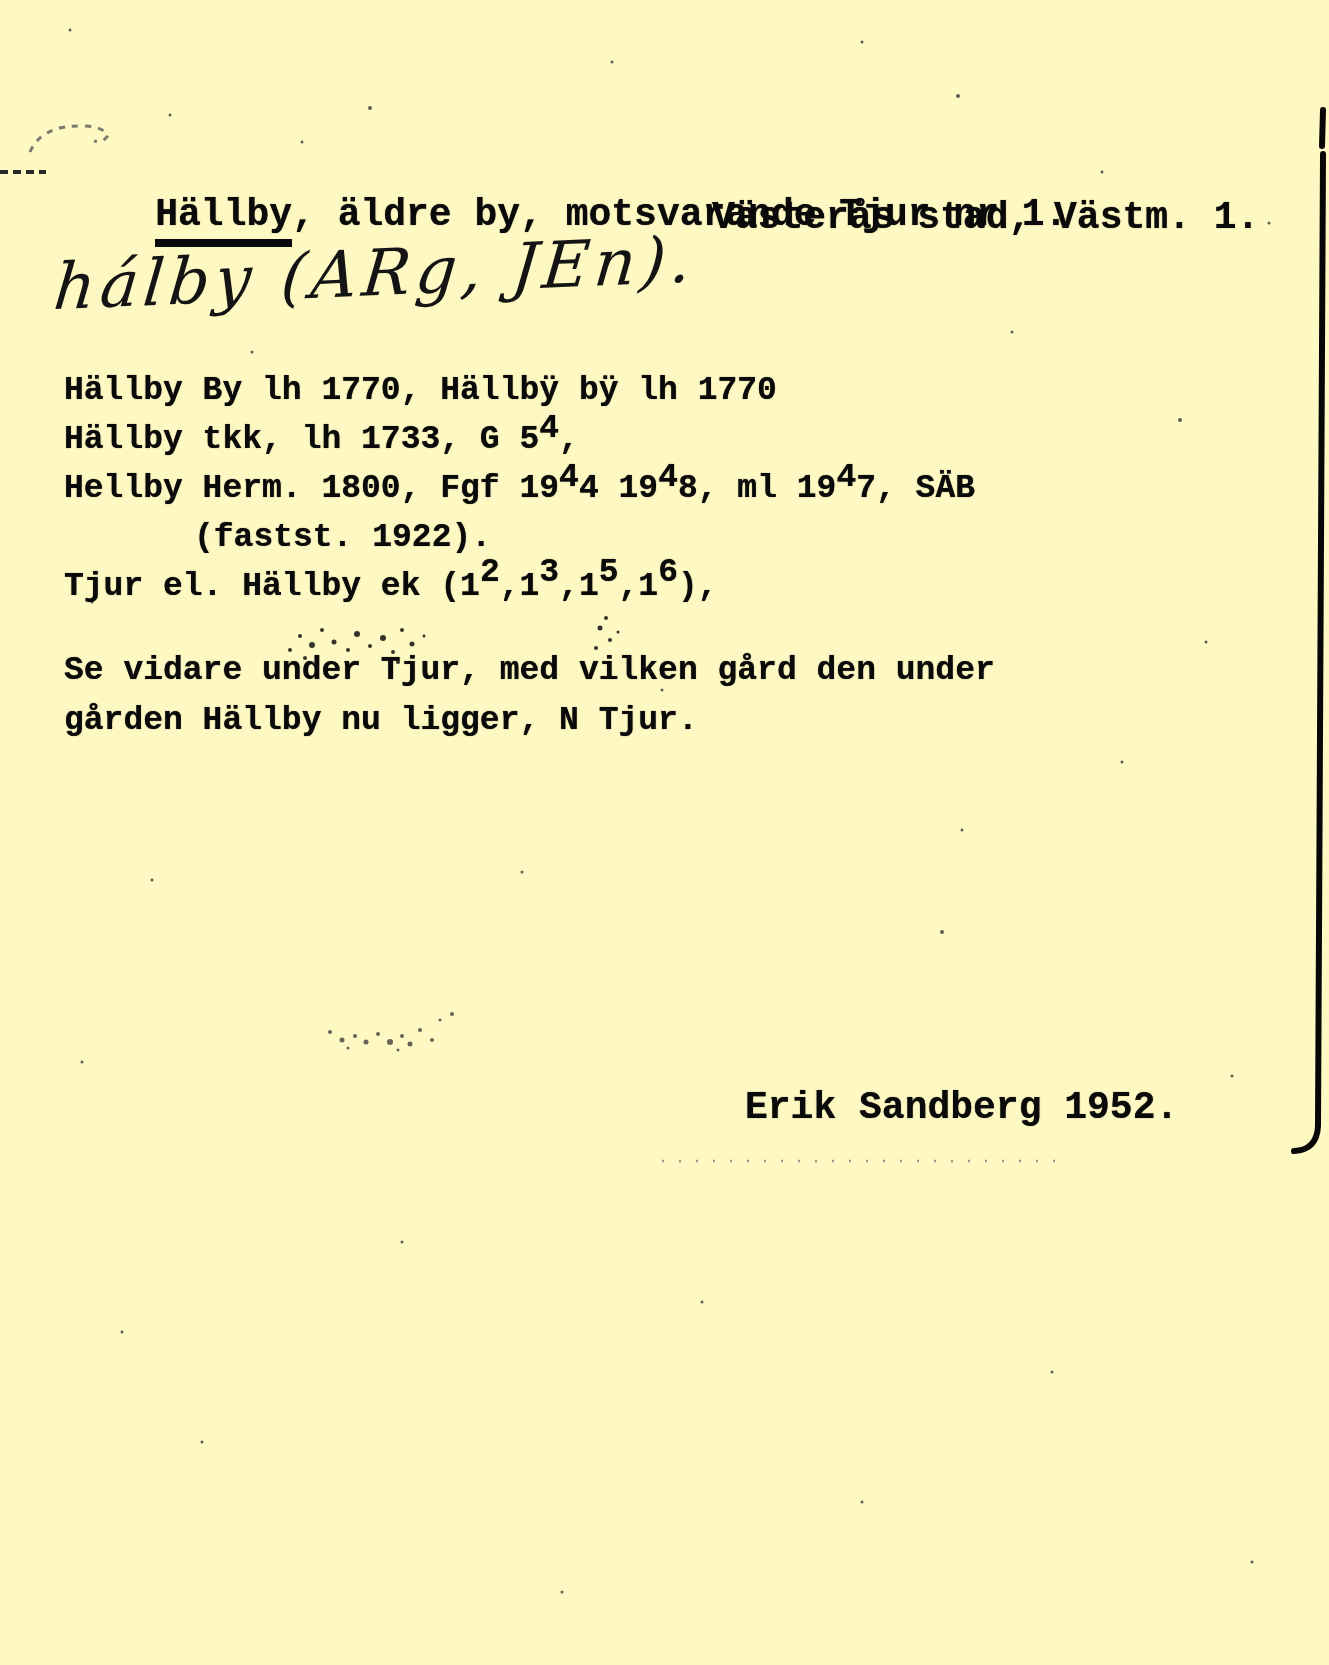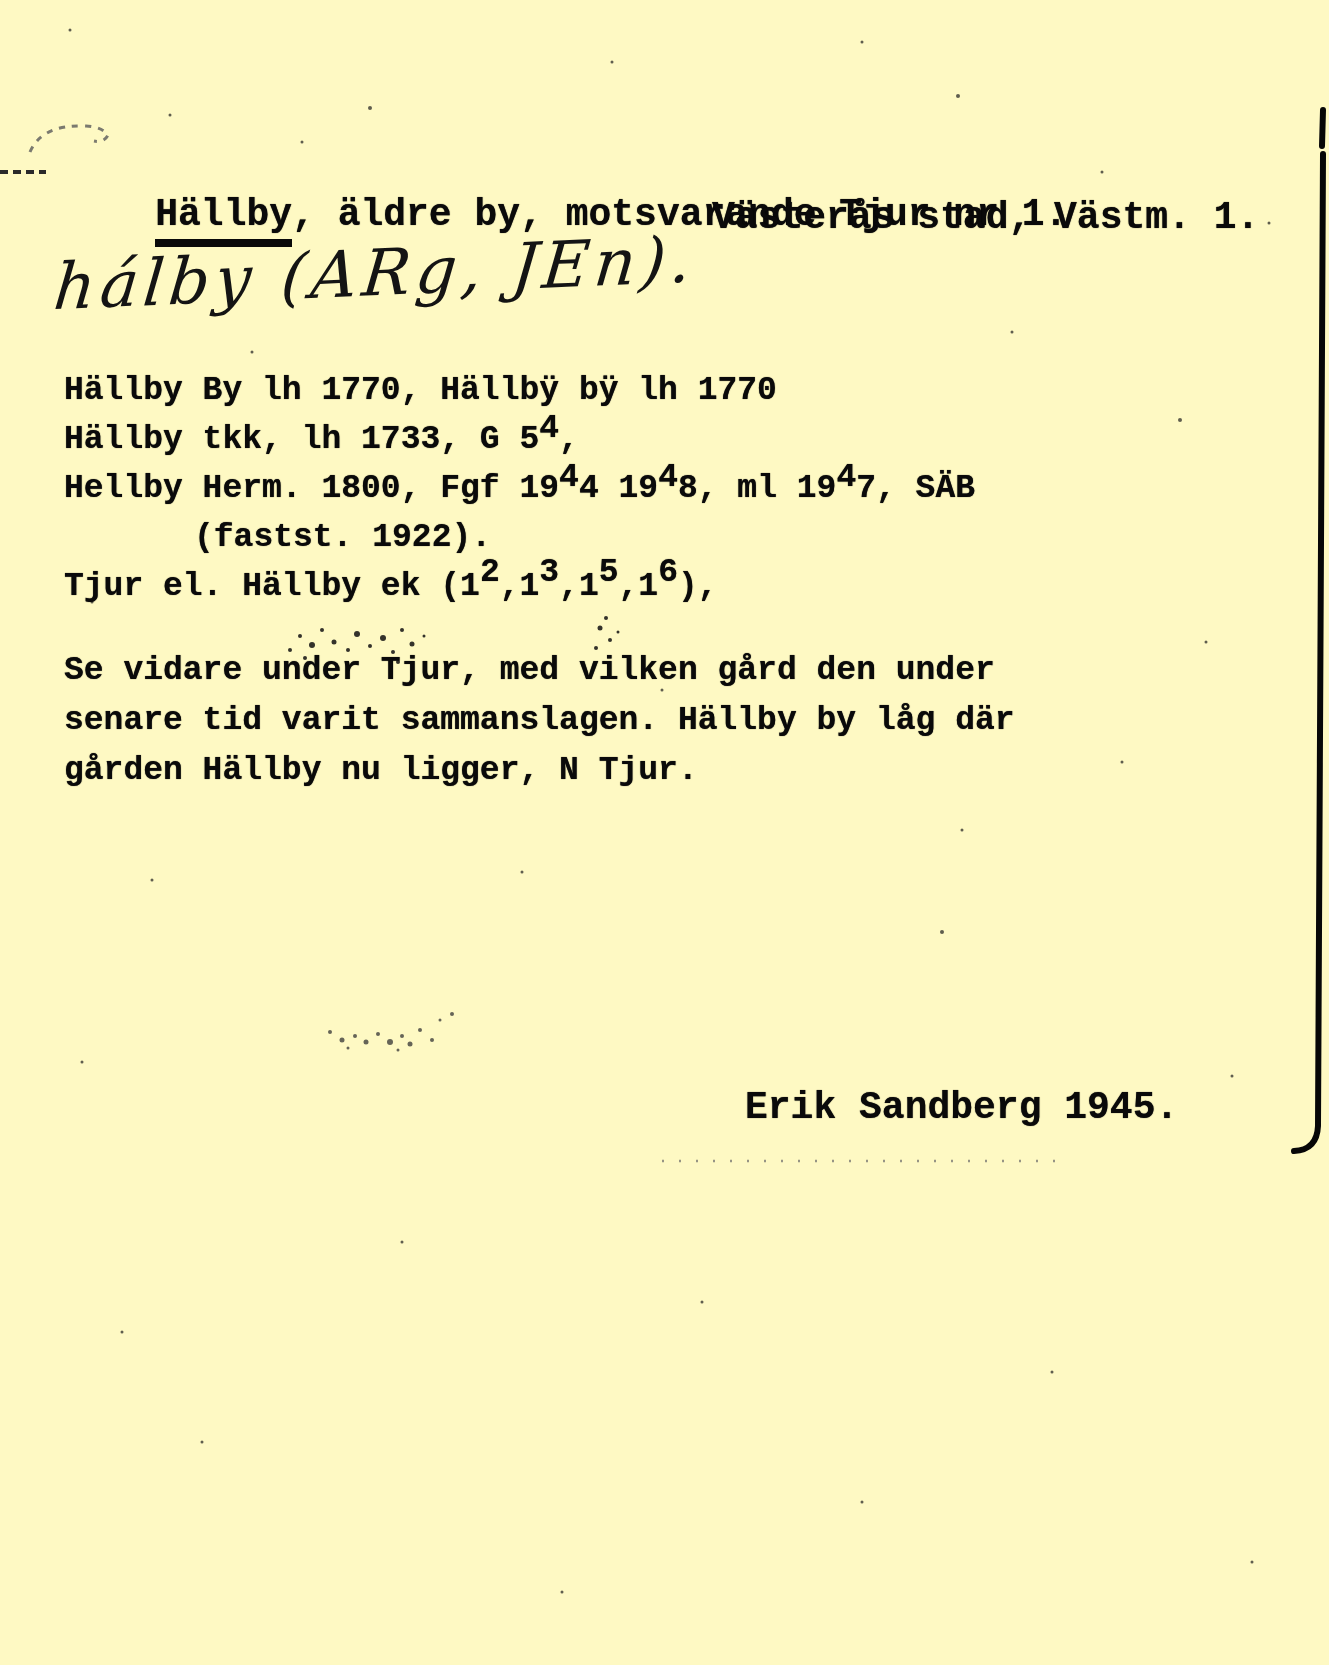--- a/index.html
+++ b/index.html
@@ -144,19 +144,18 @@
   <div class="block records">
       <div class="tline"><span>Hällby By lh 1770, Hällbÿ bÿ lh 1770</span></div>
       <div class="tline"><span>Hällby tkk, lh 1733, G 5</span><span class="raised4">4</span><span>,</span></div>
       <div class="tline"><span>Hellby Herm. 1800, Fgf 19</span><span class="raised4">4</span><span>4 19</span><span class="raised4">4</span><span>8, ml 19</span><span class="raised4">4</span><span>7, SÄB</span></div>
       <div class="tline indent"><span>(fastst. 1922).</span></div>
       <div class="tline"><span>Tjur el. Hällby ek (1</span><span class="raised">2</span><span>,1</span><span class="raised">3</span><span>,1</span><span class="raised">5</span><span>,1</span><span class="raised">6</span><span>),</span></div>
     </div>
 
   <div class="block notes">
       <div class="tline"><span>Se vidare under Tjur, med vilken gård den under</span></div>
-      <div class="tline"><span>senare tid varit sammanslagen. Hällby by låg där</span></div>
       <div class="tline"><span>gården Hällby nu ligger, N Tjur.</span></div>
     </div>
 
-  <div class="typed signature">Erik Sandberg 1945.</div>
+  <div class="typed signature">Erik Sandberg 1952.</div>
 
 </div>
 
 </body></html>

